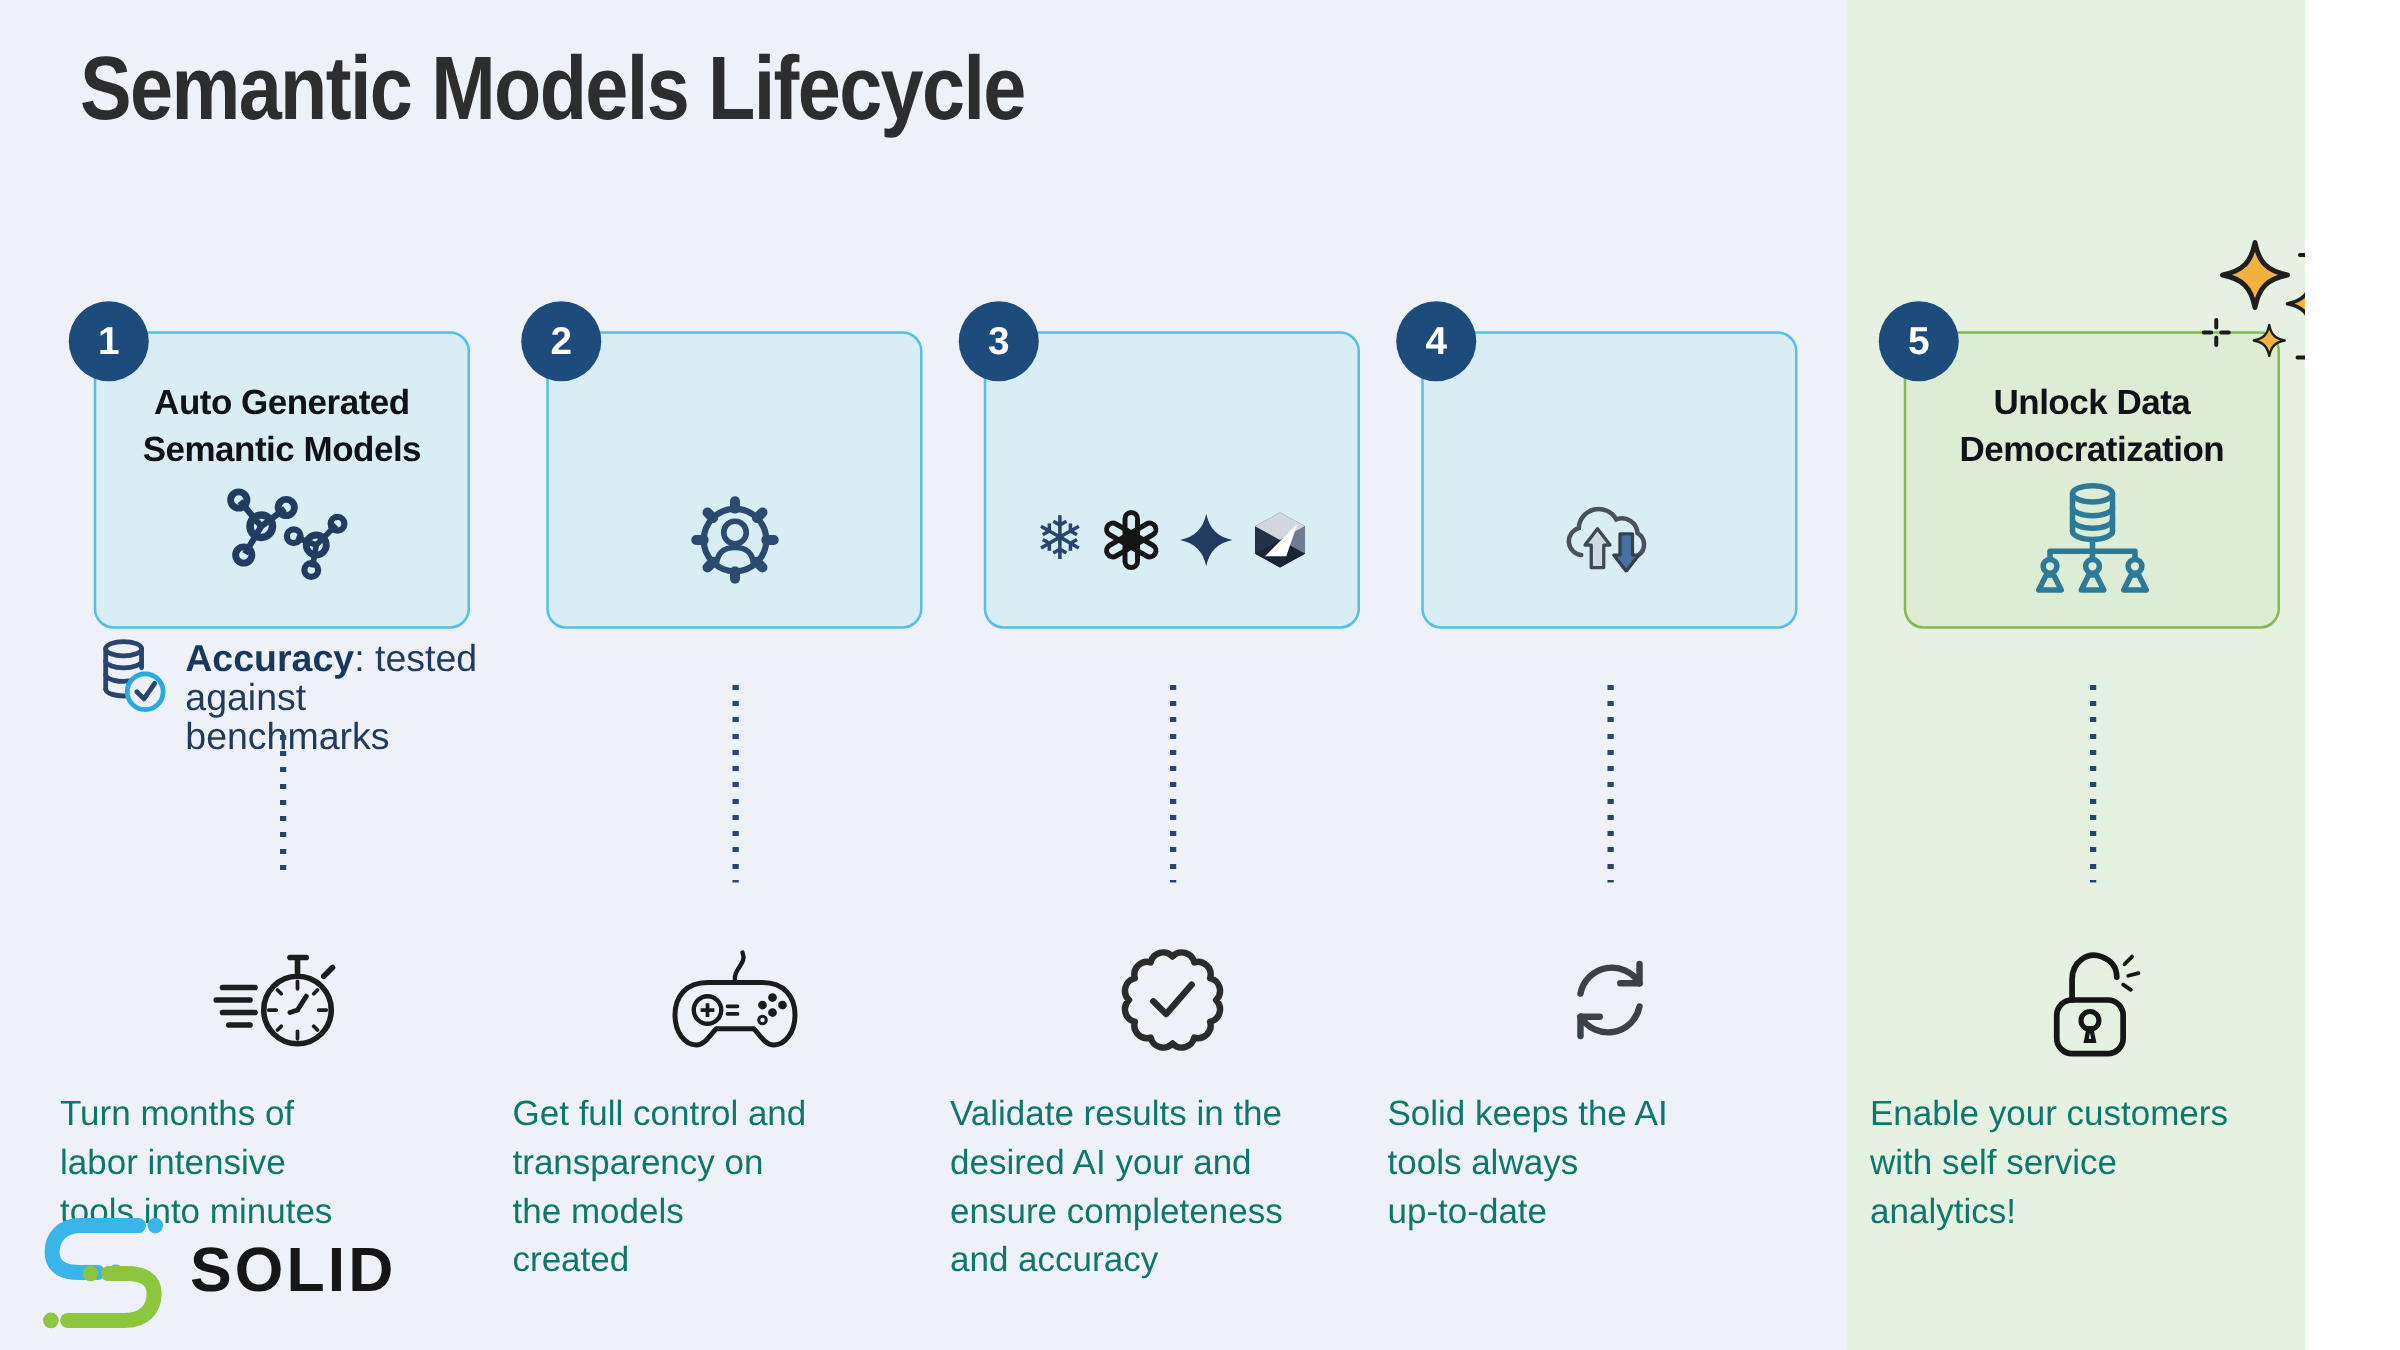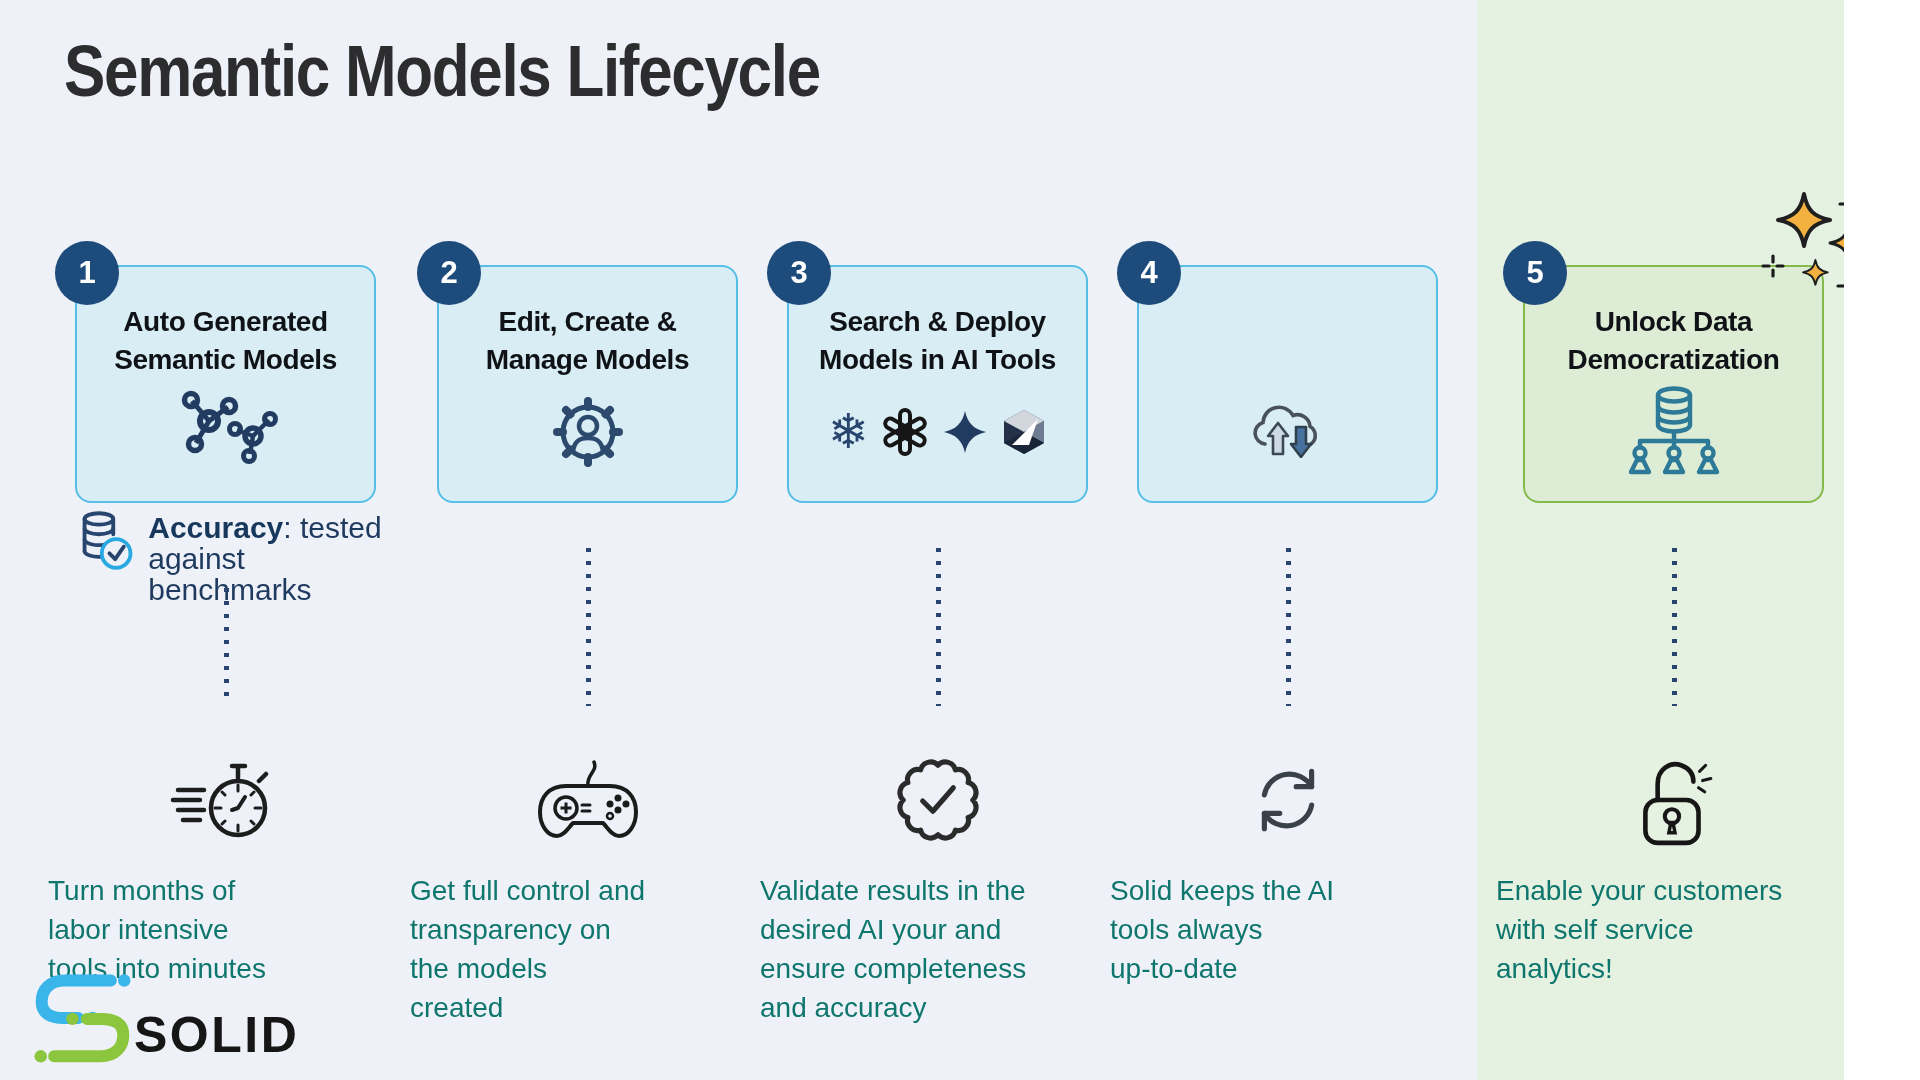--- a/index.html
+++ b/index.html
@@ -21,21 +21,21 @@
   .snowflake-glyph{font-size:48px;line-height:48px;color:#27456e;}
   .dotline{position:absolute;left:149px;width:5px;
            background:repeating-linear-gradient(to bottom,#27456e 0 4px,transparent 4px 13px);}
   .bottom-icon{position:absolute;left:0;top:742px;width:301px;height:115px;display:flex;align-items:center;justify-content:center;}
   .desc{position:absolute;top:858px;left:-40px;width:381px;margin:13px;text-align:left;
         font-size:28px;line-height:39px;color:#0f766e;}
   .note{position:absolute;top:506px;left:0;width:330px;display:flex;gap:12px;align-items:flex-start;}
   .note-text{font-size:30px;line-height:31px;color:#1e3a5f;padding-top:6px;}
   .note-text b{color:#17375c;}
   .sparkles{position:absolute;left:1745px;top:186px;z-index:4;}
-  .logo{position:absolute;left:30px;top:968px;display:flex;align-items:flex-end;}
+  .logo{position:absolute;left:30px;top:968px;display:flex;align-items:center;gap:18px;}
   .logo-text{font-size:50px;font-weight:bold;letter-spacing:2.5px;color:#161616;}
 </style>
 </head>
 <body>
 
 <div class="canvas">
   <div class="green-panel"></div>
 
   <h1 class="title">Semantic Models Lifecycle</h1>
 
@@ -102,24 +102,20 @@
     <p class="desc">
       <span>Turn months of</span><br>
       <span>labor intensive</span><br>
       <span>tools into minutes</span>
     </p>
   </section>
 
   <section class="step" style="left:437px">
     <div class="badge">2</div>
     <div class="card"></div>
-    <div class="card-title">
-      <span>Edit, Create &amp;</span><br>
-      <span>Manage Models</span>
-    </div>
     <div class="card-icon" style="top:394px">
       <svg width="76" height="76" viewBox="0 0 76 76" fill="none">
         <g stroke="#2c4a6e" stroke-width="8" stroke-linecap="round">
           <line x1="38" y1="7" x2="38" y2="13"></line>
             <line x1="38" y1="63" x2="38" y2="69"></line>
           <line x1="7" y1="38" x2="13" y2="38"></line>
             <line x1="63" y1="38" x2="69" y2="38"></line>
           <line x1="16" y1="16" x2="20.5" y2="20.5"></line>
             <line x1="55.5" y1="55.5" x2="60" y2="60"></line>
           <line x1="16" y1="60" x2="20.5" y2="55.5"></line>
@@ -152,24 +148,20 @@
       <span>Get full control and</span><br>
       <span>transparency on</span><br>
       <span>the models</span><br>
       <span>created</span>
     </p>
   </section>
 
   <section class="step" style="left:787px">
     <div class="badge">3</div>
     <div class="card"></div>
-    <div class="card-title">
-      <span>Search &amp; Deploy</span><br>
-      <span>Models in AI Tools</span>
-    </div>
     <div class="card-icon tool-row" style="top:408px;gap:13px">
       <span class="snowflake-glyph">❄</span>
       <svg width="48" height="48" viewBox="0 0 48 48" fill="none" stroke="#161616" stroke-width="4">
         <g transform="translate(24,24)">
           <rect x="-5" y="-22" width="10" height="24" rx="5"></rect>
           <rect x="-5" y="-22" width="10" height="24" rx="5" transform="rotate(60)"></rect>
           <rect x="-5" y="-22" width="10" height="24" rx="5" transform="rotate(120)"></rect>
           <rect x="-5" y="-22" width="10" height="24" rx="5" transform="rotate(180)"></rect>
           <rect x="-5" y="-22" width="10" height="24" rx="5" transform="rotate(240)"></rect>
           <rect x="-5" y="-22" width="10" height="24" rx="5" transform="rotate(300)"></rect>

